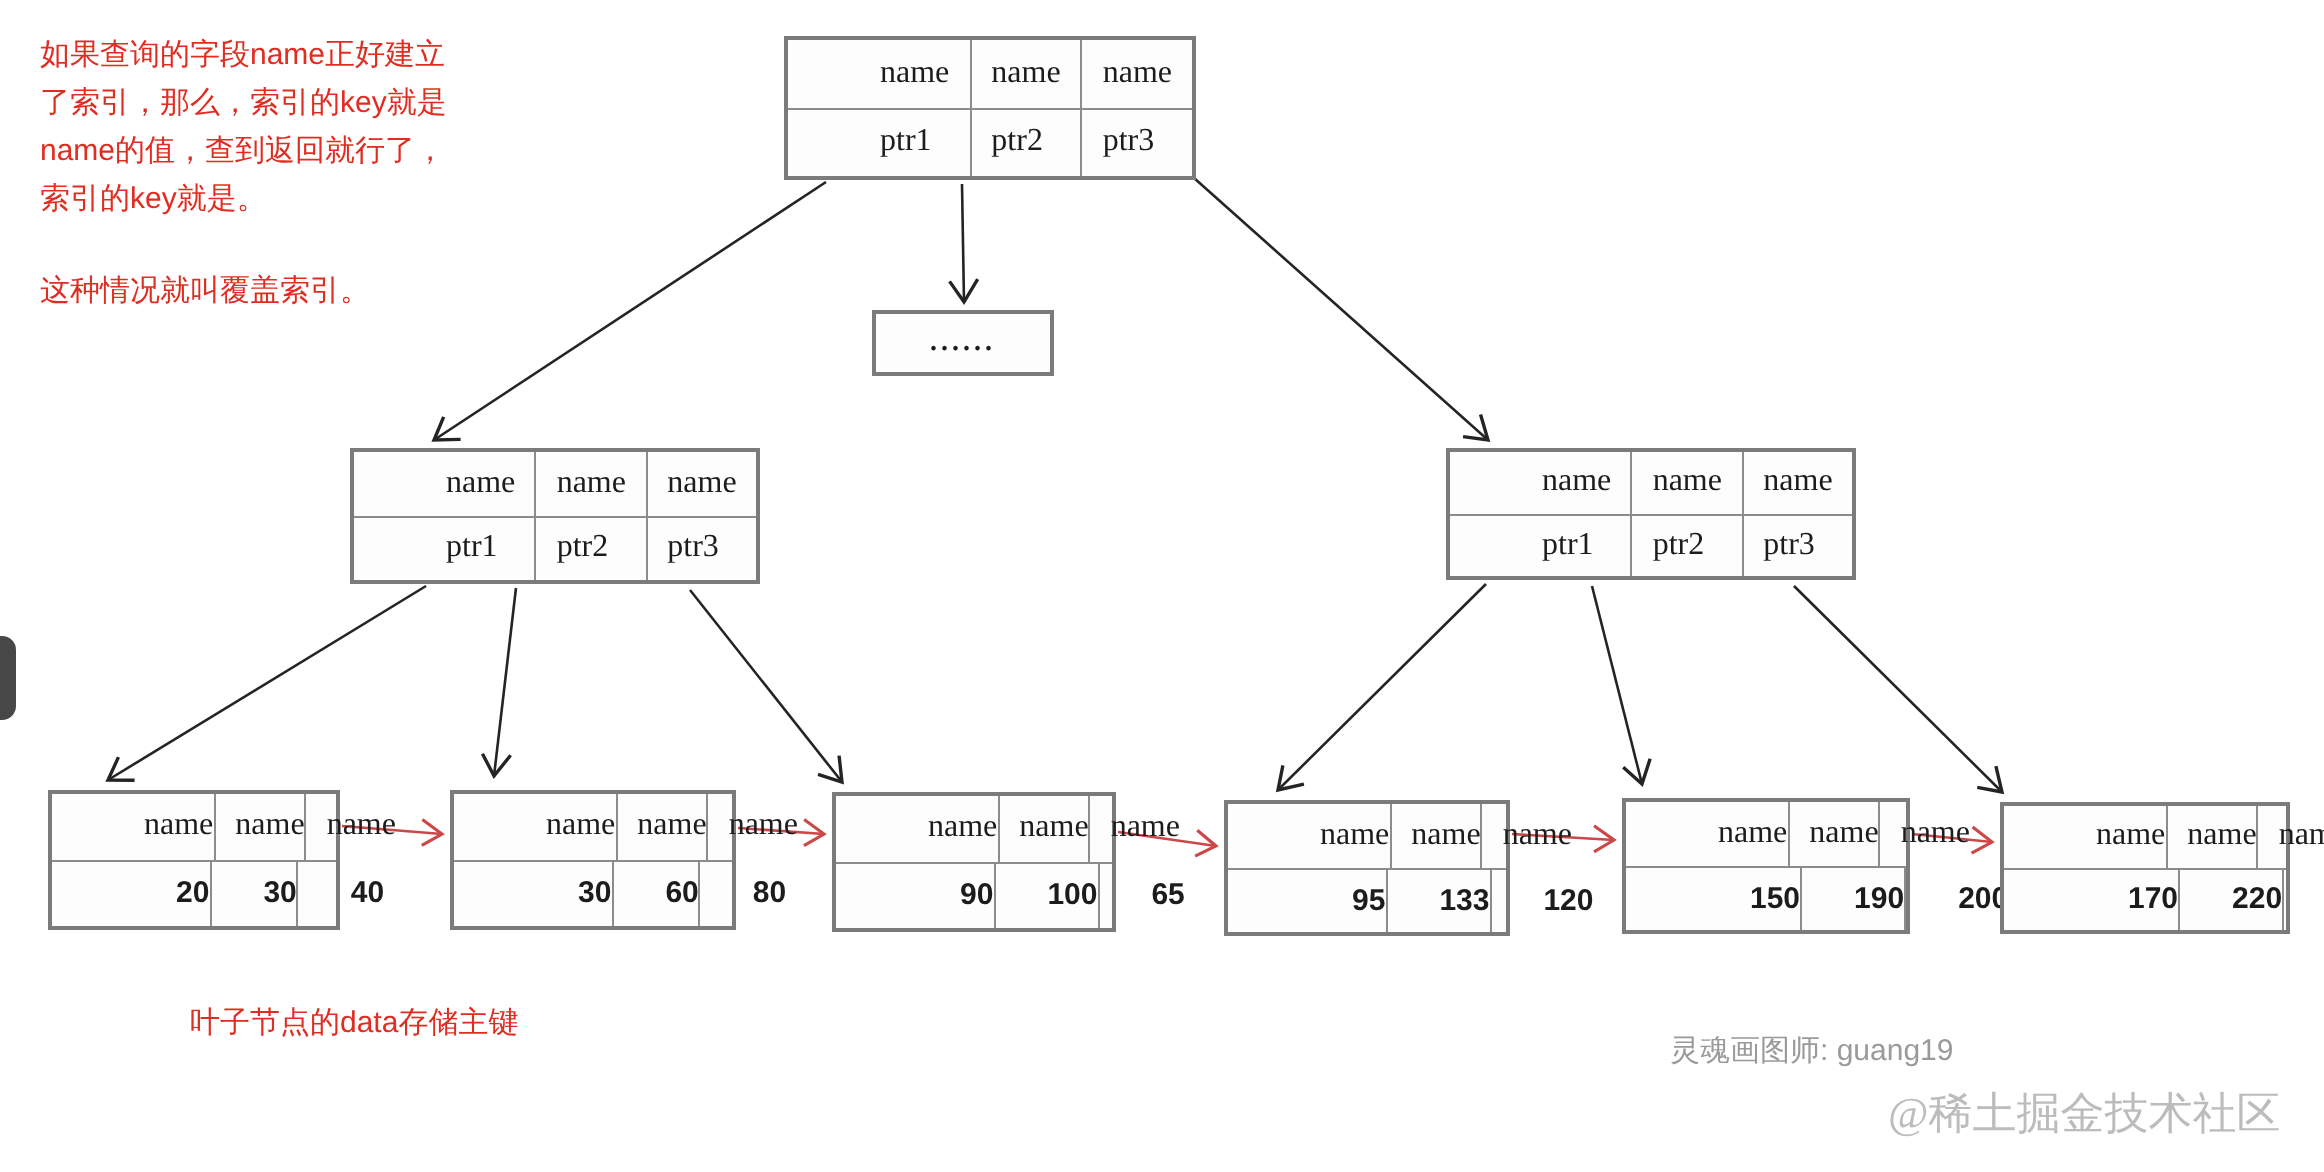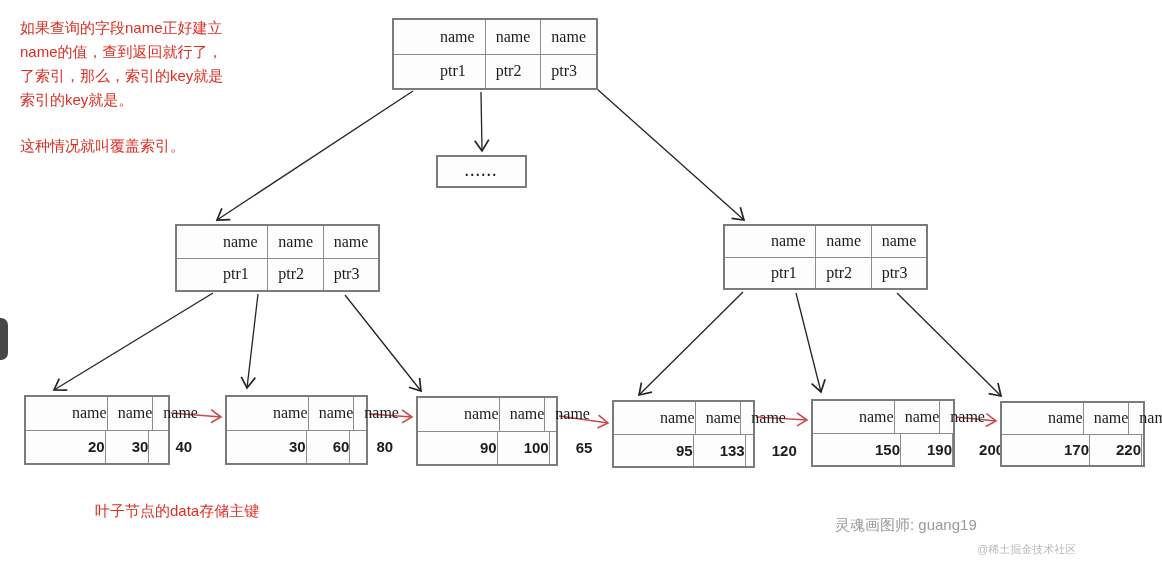--- a/index.html
+++ b/index.html
@@ -41,33 +41,33 @@
   }
   .leaf-label{
     position:absolute; left:95px; top:502px;
     color:var(--annotation,#e02d22); font-size:15px;
   }
   .credit{
     position:absolute; left:835px; top:516px;
     color:var(--credit,#9a9a9a); font-size:15px;
   }
   .watermark{
-    position:absolute; left:977px; top:542px;
-    color:var(--watermark,#bcbcbc); font-size:11px;
+    position:absolute; left:944px; top:542px;
+    color:var(--watermark,#bcbcbc); font-size:22px;font-family:Liberation Serif, serif;
   }
 </style>
 </head>
 <body>
 
 <div id="canvas">
 
   <div class="annotation">
     <div>如果查询的字段name正好建立</div>
+    <div>了索引，那么，索引的key就是</div>
     <div>name的值，查到返回就行了，</div>
-    <div>了索引，那么，索引的key就是</div>
     <div>索引的key就是。</div>
     <div class="gap"></div>
     <div>这种情况就叫覆盖索引。</div>
   </div>
 
   <svg id="edges" width="1162" height="586">
     <defs>
       <marker id="ab" viewBox="0 0 12 12" refX="10" refY="6" markerWidth="13" markerHeight="13" orient="auto-start-reverse">
         <path d="M2,1 L10,6 L2.6,11" fill="none" stroke="#242424" stroke-width="1.2"></path>
       </marker>

